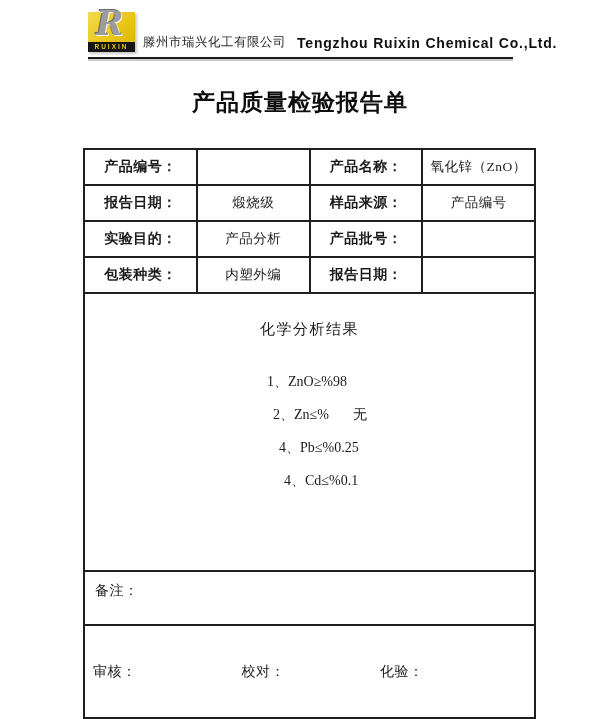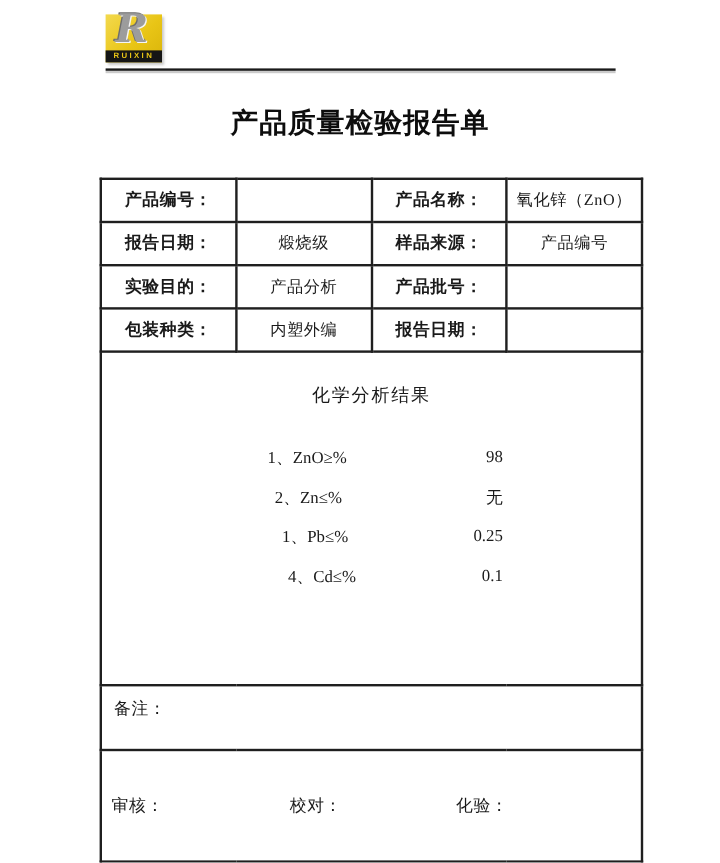--- a/index.html
+++ b/index.html
@@ -69,24 +69,25 @@
   td.val { font-size:13.5px; letter-spacing:.5px; }
 
   
   td.analysis { height:278px; vertical-align:top; }
   .an-heading {
     margin-top:26px; text-align:center;
     font-size:15px; letter-spacing:1.5px;
   }
   .an-items { margin:26px 0 0 138px; width:196px; font-size:14px; }
   .an-row {
-    display:flex; justify-content:space-between; align-items:center;
+    display:flex; align-items:center;
     height:33px;
+    margin-left:44px;
   }
-  .an-row:nth-child(2) { padding-left:6px; }
+  .an-row:nth-child(2) { padding-left:6px;gap:24px; }
   .an-row:nth-child(3) { padding-left:12px; }
   .an-row:nth-child(4) { padding-left:17px; }
   .an-label { white-space:nowrap; }
   .an-value { white-space:nowrap; text-align:right; }
 
   
   td.remarks {
     height:54px; vertical-align:top; padding:10px 0 0 10px;
     font-size:14px; letter-spacing:.5px;
   }
@@ -99,20 +100,22 @@
 </head>
 <body>
 
 <div class="page">
 
   <div class="letterhead">
     <div class="logo">
       <div class="logo-r">R</div>
       <div class="logo-bar">RUIXIN</div>
     </div>
+    <div class="company-cn">滕州市瑞兴化工有限公司</div>
+    <div class="company-en">Tengzhou Ruixin Chemical Co.,Ltd.</div>
   </div>
   <div class="header-rule"></div>
 
   <div class="report-title">产品质量检验报告单</div>
 
   <table class="report">
     <colgroup>
         <col>
         <col>
         <col>
@@ -149,21 +152,21 @@
           <div class="an-items">
             <div class="an-row">
               <span class="an-label">1、ZnO≥%</span>
               <span class="an-value">98</span>
             </div>
             <div class="an-row">
               <span class="an-label">2、Zn≤%</span>
               <span class="an-value">无</span>
             </div>
             <div class="an-row">
-              <span class="an-label">1、Pb≤%</span>
+              <span class="an-label">4、Pb≤%</span>
               <span class="an-value">0.25</span>
             </div>
             <div class="an-row">
               <span class="an-label">4、Cd≤%</span>
               <span class="an-value">0.1</span>
             </div>
           </div>
         </td>
       </tr>
       <tr>

